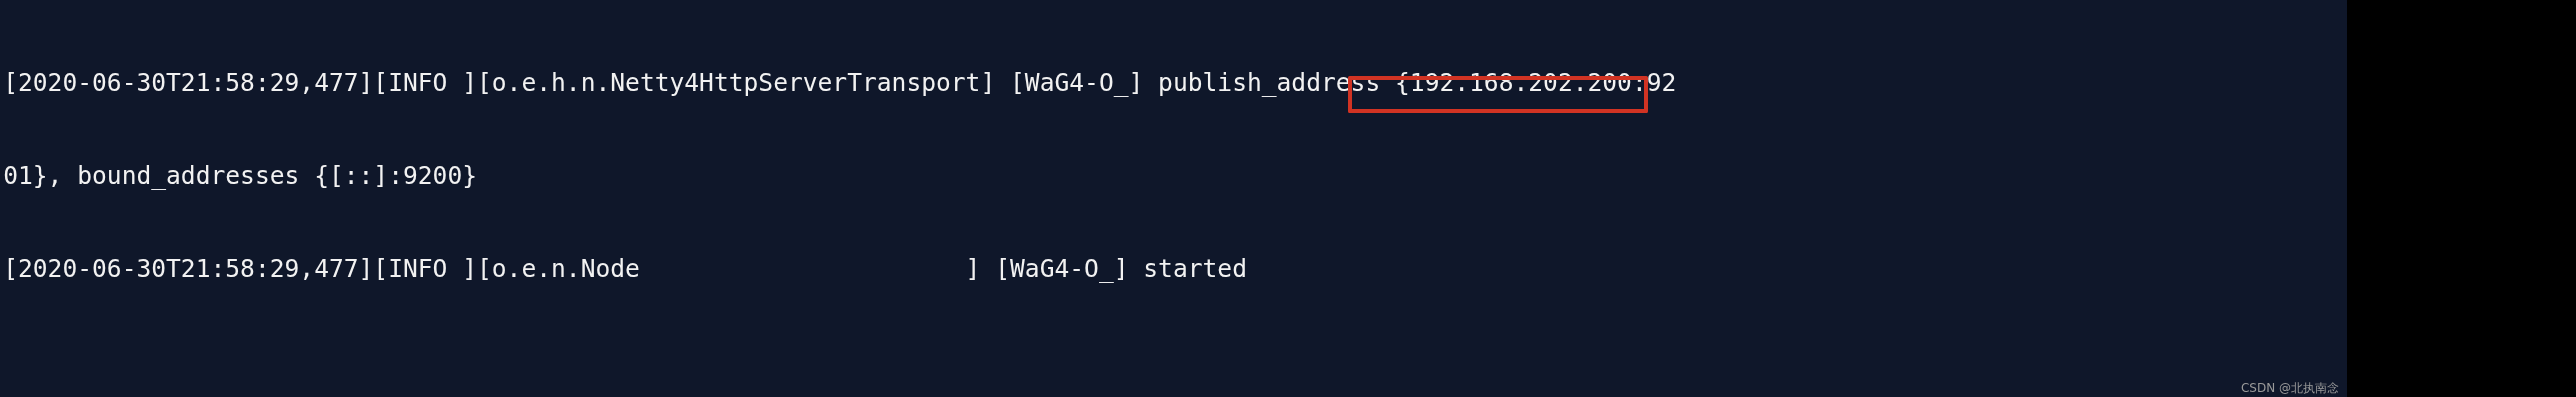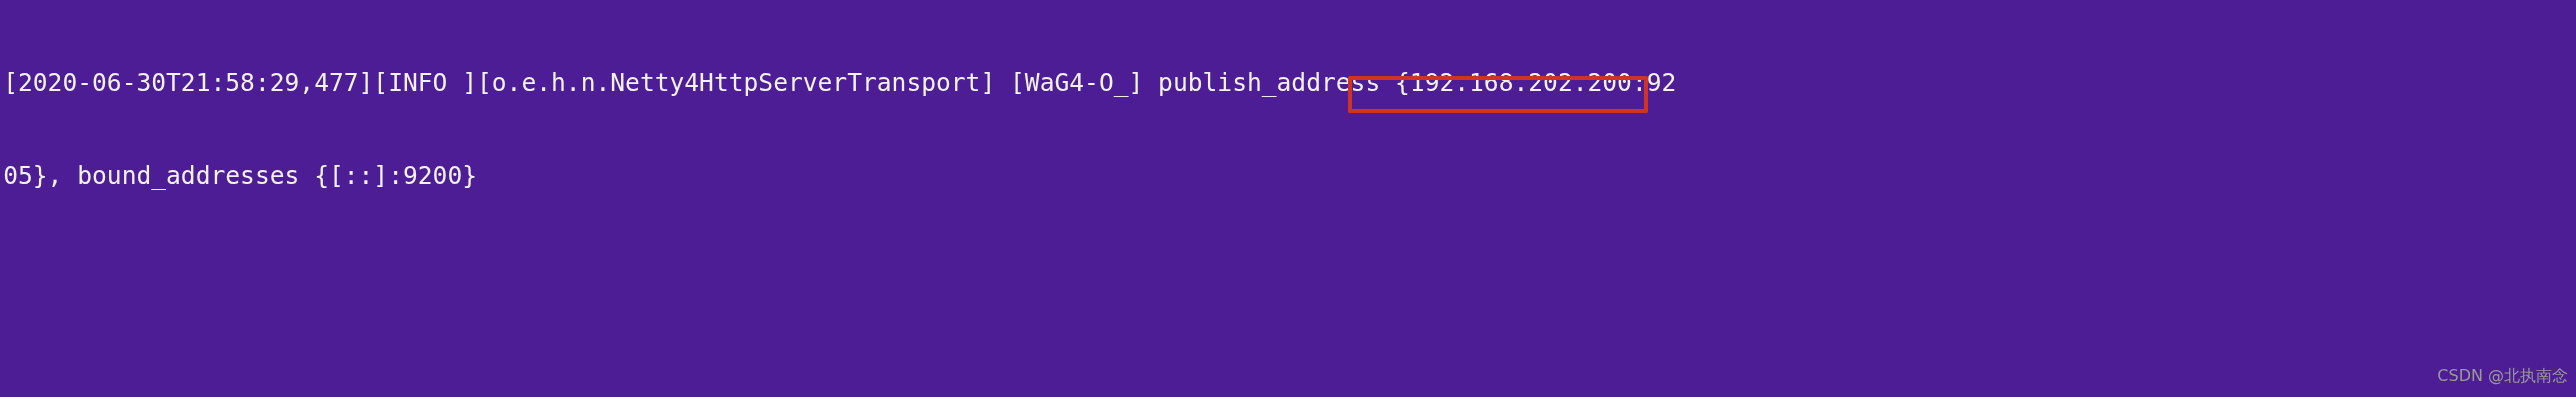--- a/index.html
+++ b/index.html
@@ -2,23 +2,23 @@
 <html style="font-size:12.7px"><head>
 <meta charset="utf-8">
 <style>
   html, body {
     margin: 0;
     padding: 0;
     background: #000000;
   }
   #screen {
     position: relative;
-    width: 2576px;
+    width: 2347px;
     height: 397px;
-    background: #4c1d95;
+    background: #0f172a;
     overflow: hidden;
   }
   #log {
     position: absolute;
     left: 0;
     top: 0;
     padding: 4.8px 0 0 3.2px;
     font-family: "DejaVu Sans Mono", "Liberation Mono", monospace;
     font-size: 24.6px;
     line-height: 31px;
@@ -38,35 +38,36 @@
     width: 300px;
     height: 37px;
     border: 4px solid #d13323;
     box-sizing: border-box;
     border-radius: 1.6px;
     pointer-events: none;
   }
   #watermark {
     position: absolute;
     right: 8px;
-    bottom: 10px;
+    bottom: 0;
     font-family: "DejaVu Sans", "Liberation Sans", sans-serif;
-    font-size: 16px;
+    font-size: 12px;
     color: #9a9a9a;
     white-space: pre;
   }
 </style>
 </head>
 <body>
 
 <div id="screen">
 
   <div id="log">
     <span class="log-line">[2020-06-30T21:58:29,477][INFO ][o.e.h.n.Netty4HttpServerTransport] [WaG4-O_] publish_address {192.168.202.200:92</span>
-    <span class="log-line">05}, bound_addresses {[::]:9200}</span>
+    <span class="log-line">01}, bound_addresses {[::]:9200}</span>
+    <span class="log-line">[2020-06-30T21:58:29,477][INFO ][o.e.n.Node                      ] [WaG4-O_] started</span>
     
     
     
     
   </div>
 
   <div id="highlight-box"></div>
 
   <div id="watermark">CSDN @北执南念</div>
 

